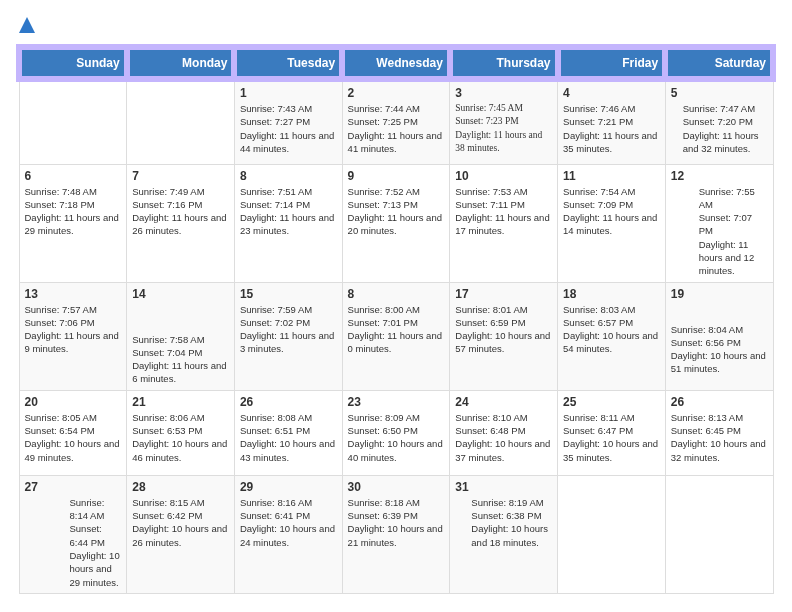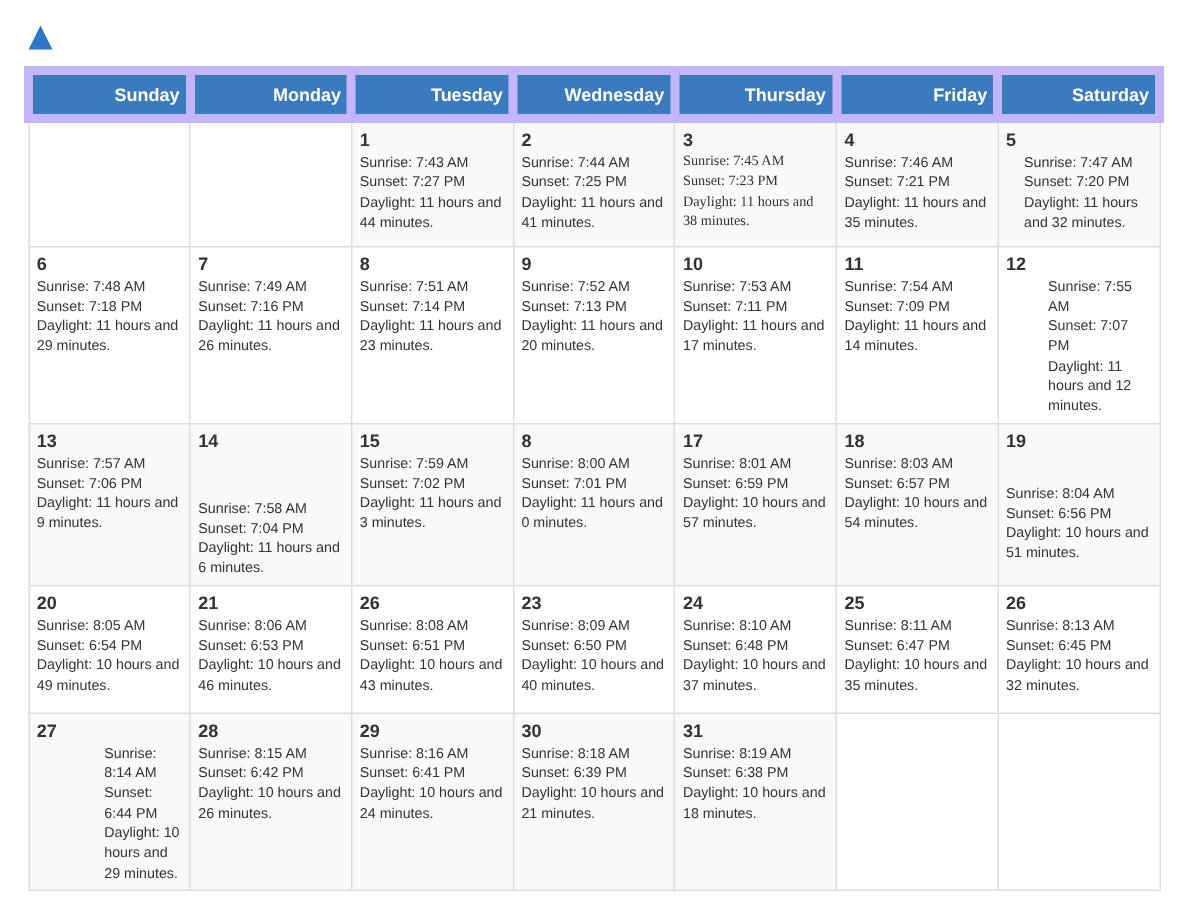--- a/index.html
+++ b/index.html
@@ -307,21 +307,21 @@
 Daylight: 10 hours and 24 minutes.</div>
         </td>
         <td>
           <span class="day-num">30</span>
           <div class="day-info" style="white-space: pre-line;">Sunrise: 8:18 AM
 Sunset: 6:39 PM
 Daylight: 10 hours and 21 minutes.</div>
         </td>
         <td>
           <span class="day-num">31</span>
-          <div class="day-info" style="white-space: pre-line;">Sunrise: 8:19 AM
+          <div class="day-info" style="white-space: pre-line; margin-left: 16px;">Sunrise: 8:19 AM
 Sunset: 6:38 PM
 Daylight: 10 hours and 18 minutes.</div>
         </td>
         <td class="empty"></td>
         <td class="empty"></td>
       </tr>
     </tbody>
 </table>
 
 </body></html>

